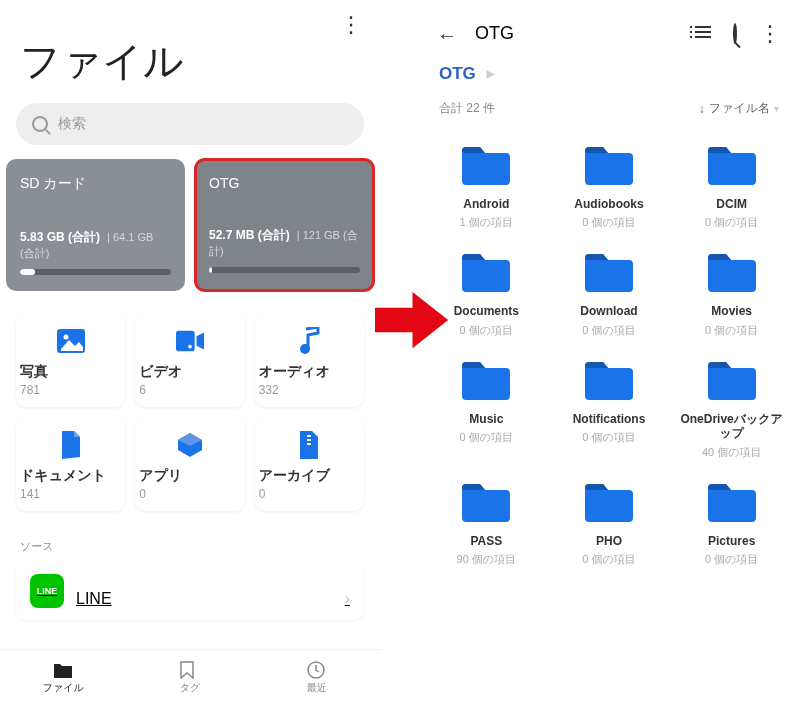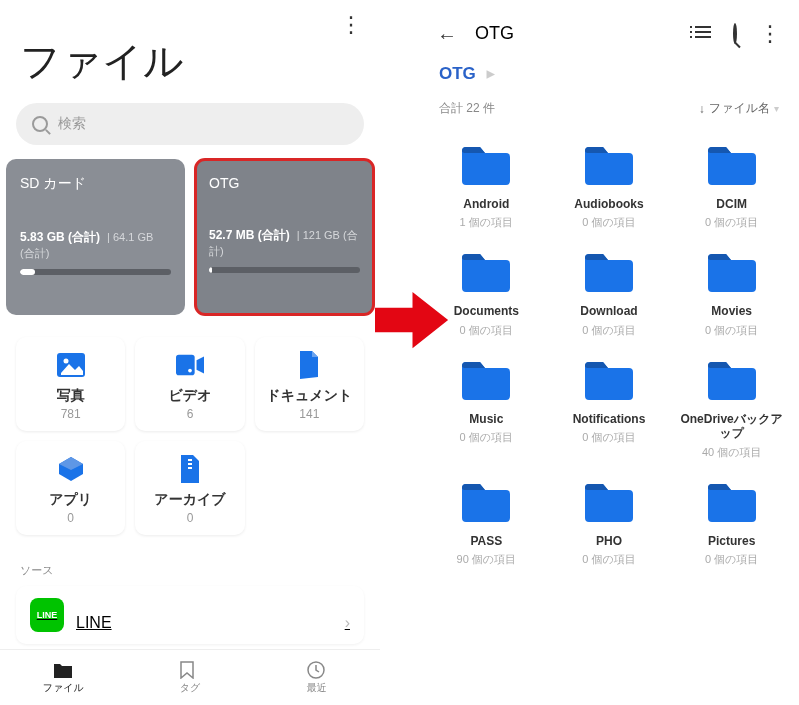--- a/index.html
+++ b/index.html
@@ -9,30 +9,30 @@
   .right { width:380px; height:100%; background:#fff; display:flex; flex-direction:column; margin-left:39px;}
   .arrow-wrap { position:absolute; left:375px; top:280px; width:75px; height:80px; display:flex; align-items:center; justify-content:center;}
   
   .l-top { display:flex; justify-content:flex-end; padding:20px 18px 4px 18px; }
   .dots-v { font-size:22px; line-height:10px; letter-spacing:0; color:#333; cursor:pointer;}
   .l-title { font-size:40px; font-weight:400; padding:0 20px 14px 20px; color:#222;}
   .search-bar { margin:0 16px 14px 16px; background:#eeeeee; border-radius:30px; height:42px; display:flex; align-items:center; padding:0 16px; color:#9a9a9a; gap:10px;}
   .search-bar .mag { width:16px; height:16px; border:2px solid #9a9a9a; border-radius:50%; position:relative;}
   .search-bar .mag::after { content:""; position:absolute; width:6px; height:2px; background:#9a9a9a; bottom:-3px; right:-5px; transform:rotate(45deg);}
   .storage-row { display:flex; gap:10px; padding:0 6px 12px 6px;}
-  .storage-card { flex:1; border-radius:10px; background:#8a8e95; color:#fff; padding:16px 14px 14px 14px; position:relative; height:156px;}
+  .storage-card { flex:1; border-radius:10px; background:#8a8e95; color:#fff; padding:16px 14px 14px 14px; position:relative; height:132px;}
   .storage-card.sel { outline:3px solid #d92626; outline-offset:-2px; background:#7f838a;}
   .st-name { font-size:14px; font-weight:500; margin-bottom:36px;}
   .st-used { font-size:12px;}
   .st-used b { font-weight:700; font-size:12px;}
   .st-total { color:#d6d8db; font-size:11px; margin-left:4px;}
   .st-bar { margin-top:8px; height:6px; background:#5c5f65; border-radius:3px; position:relative; overflow:hidden;}
   .st-bar-fill { height:100%; background:#fff; border-radius:3px;}
   .cat-grid { display:grid; grid-template-columns:repeat(3,1fr); gap:10px; padding:10px 16px;}
-  .cat-card { background:#fff; border-radius:10px; box-shadow:0 1px 3px rgba(0,0,0,0.08); text-align:center; padding:14px 4px 10px;}
+  .cat-card { background:#fff; border-radius:10px; box-shadow:0 1px 3px rgba(0,0,0,0.08); padding:14px 4px 10px;}
   .cat-ico { width:28px; height:28px; margin:0 auto 8px; display:flex; align-items:center; justify-content:center;}
   .cat-label { font-size:14px; font-weight:600; color:#333;}
   .cat-count { font-size:12px; color:#999; margin-top:2px;}
   .source-label { padding:18px 20px 8px; font-size:11px; color:#888;}
   .source-row { margin:0 16px; background:#fff; border-radius:10px; padding:12px 14px; display:flex; align-items:flex-end; gap:12px; box-shadow:0 1px 3px rgba(0,0,0,0.06);text-decoration:underline;}
   .line-icon { width:34px; height:34px; background:#00c300; border-radius:8px; display:flex; align-items:center; justify-content:center; color:#fff; font-weight:700; font-size:9px;}
   .chev-r { margin-left:auto; color:#bbb; font-size:16px;}
   .bottom-nav { margin-top:auto; display:flex; border-top:1px solid #eee; height:56px;}
   .bn-item { flex:1; display:flex; flex-direction:column; align-items:center; justify-content:center; font-size:10px; color:#888; gap:2px; cursor:pointer;}
   .bn-item.active { color:#222;}
@@ -110,20 +110,30 @@
               <polygon points="22,6 30,2 30,20 22,16" fill="#1a73e8"></polygon>
               <circle cx="15" cy="17" r="2" fill="#fff"></circle>
             </svg>
           </div>
     <div class="cat-label">ビデオ</div>
     <div class="cat-count">6</div>
         </div>
         <div class="cat-card">
     <div class="cat-ico">
             <svg width="22" height="28" viewBox="0 0 22 28">
+              <path d="M8 2 L20 0 V6 L10 8 V22" stroke="#1a73e8" stroke-width="3" fill="none"></path>
+              <circle cx="7" cy="22" r="5" fill="#1a73e8"></circle>
+            </svg>
+          </div>
+    <div class="cat-label">オーディオ</div>
+    <div class="cat-count">332</div>
+        </div>
+        <div class="cat-card">
+    <div class="cat-ico">
+            <svg width="22" height="28" viewBox="0 0 22 28">
               <path d="M2 0 H14 L20 6 V26 L2 28 Z" fill="#1a73e8"></path>
               <path d="M14 0 V6 H20" fill="#6aa3ef"></path>
             </svg>
           </div>
     <div class="cat-label">ドキュメント</div>
     <div class="cat-count">141</div>
         </div>
         <div class="cat-card">
     <div class="cat-ico">
             <svg width="26" height="26" viewBox="0 0 26 26">

